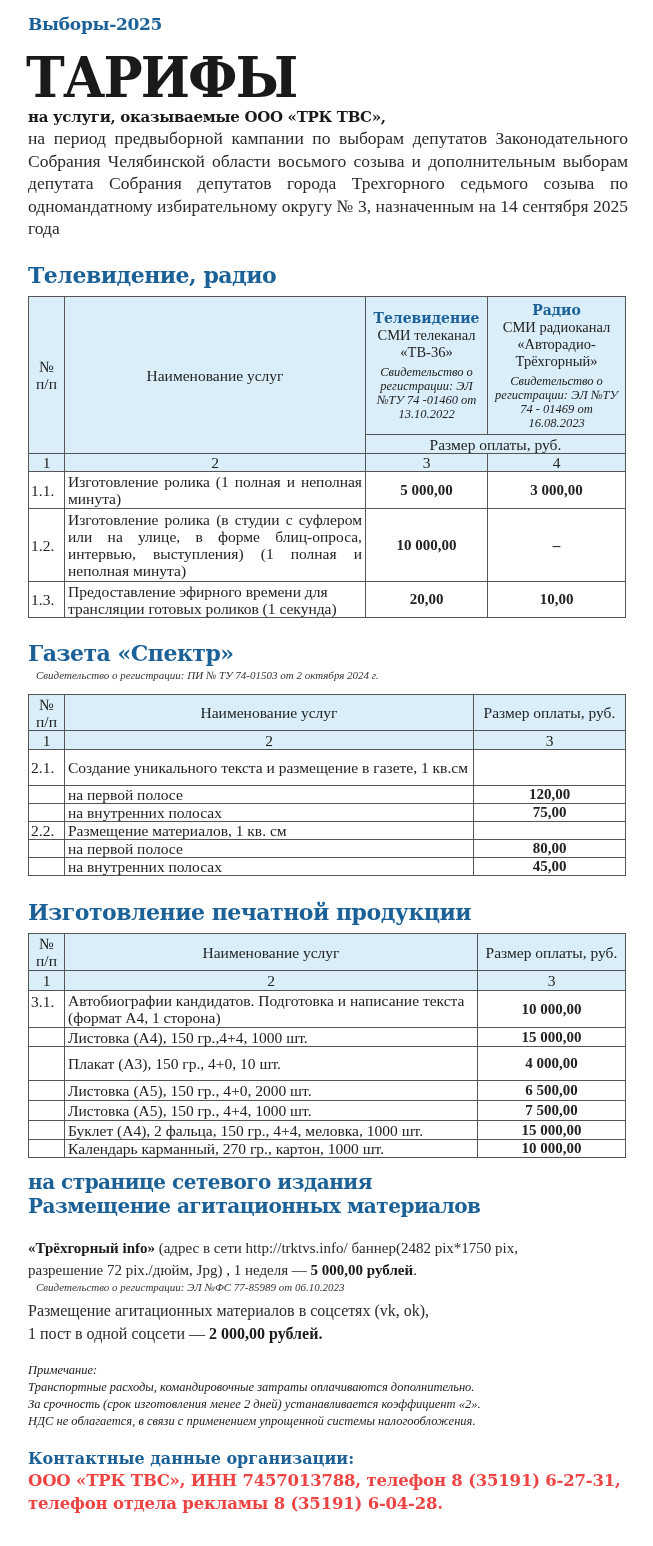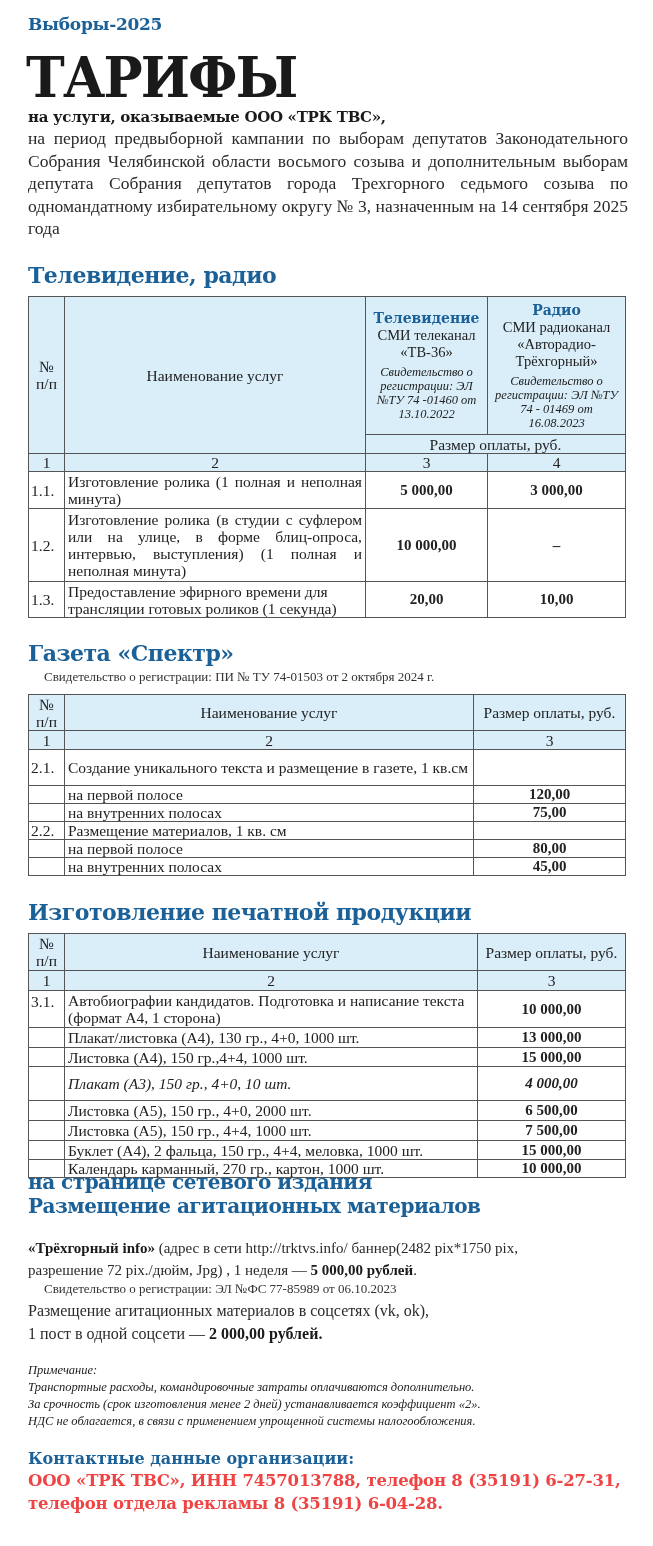--- a/index.html
+++ b/index.html
@@ -3,21 +3,21 @@
 <meta charset="utf-8">
 <style>
   html, body { margin:0; padding:0; background:#ffffff; }
   body { width:653px; height:1546px; position:relative; overflow:hidden; color:#1c1c1c; font-family:"Liberation Serif", serif; }
   .page { position:absolute; left:28px; top:0; width:597px; }
   .kicker { position:absolute; top:14px; left:0; font-family:"DejaVu Serif", serif; font-weight:bold; font-size:17px; color:#1b6197; letter-spacing:-0.3px; }
   .title { position:absolute; top:44px; left:-2px; font-family:"DejaVu Serif", serif; font-weight:bold; font-size:56px; line-height:66px; color:#1a1a1a; letter-spacing:-2px; transform:scaleX(0.93); transform-origin:left; }
   .subtitle { position:absolute; top:108px; left:0; font-family:"DejaVu Serif", serif; font-weight:bold; font-size:15px; color:#1a1a1a; letter-spacing:-0.3px; }
   .intro { position:absolute; top:127px; left:0; width:600px; font-size:17.5px; line-height:22.5px; color:#2a2a2a; text-align:justify; }
   .h2 { position:absolute; left:0; font-family:"DejaVu Serif", serif; font-weight:bold; font-size:22px; color:#1b6197; letter-spacing:-0.5px; line-height:26px; }
-  .reg { position:absolute; left:16px; font-size:13px; color:#333; }
+  .reg { position:absolute; left:8px; font-style:italic; font-size:11px; color:#333; }
   table { position:absolute; left:0; border-collapse:collapse; table-layout:fixed; font-size:15.5px; color:#222; }
   td { border:1px solid #555; padding:0 3px; line-height:17px; vertical-align:middle; }
   .hd td, td.hd { background:#d9eef9; text-align:center; }
   .num { text-align:left; padding-left:2px; }
   .val { text-align:center; font-weight:bold; font-size:15px; }
   .blue-b { color:#1b6197; font-family:"DejaVu Serif", serif; font-weight:bold; font-size:14px; }
   .it { font-style:italic; font-size:12.5px; line-height:14px; display:block; margin-top:4px; }
   .para { position:absolute; left:0; font-size:15.5px; line-height:22px; color:#2a2a2a; }
   .b { font-weight:bold; color:#1a1a1a; }
   .note { position:absolute; left:0; font-style:italic; font-size:12.5px; line-height:17px; color:#222; }
@@ -155,31 +155,26 @@
     <tr class="hd" style="height:20px;">
       <td>1</td>
       <td>2</td>
       <td>3</td>
     </tr>
     <tr style="height:37px;padding-left:36px;">
       <td class="num" style="vertical-align:top; padding-top:2px;">3.1.</td>
       <td>Автобиографии кандидатов. Подготовка и написание текста (формат А4, 1 сторона)</td>
       <td class="val">10 000,00</td>
     </tr>
-    <tr style="height:20px;">
-      <td class="num"></td>
-      <td>Плакат/листовка (А4), 130 гр., 4+0, 1000 шт.</td>
-      <td class="val">13 000,00</td>
-    </tr>
     <tr style="height:19px;">
       <td class="num"></td>
       <td>Листовка (А4), 150 гр.,4+4, 1000 шт.</td>
       <td class="val">15 000,00</td>
     </tr>
-    <tr style="height:34px;font-style:italic;">
+    <tr style="height:34px;">
       <td class="num"></td>
       <td>Плакат (А3), 150 гр., 4+0, 10 шт.</td>
       <td class="val">4 000,00</td>
     </tr>
     <tr style="height:20px;">
       <td class="num"></td>
       <td>Листовка (А5), 150 гр., 4+0, 2000 шт.</td>
       <td class="val">6 500,00</td>
     </tr>
     <tr style="height:20px;">

